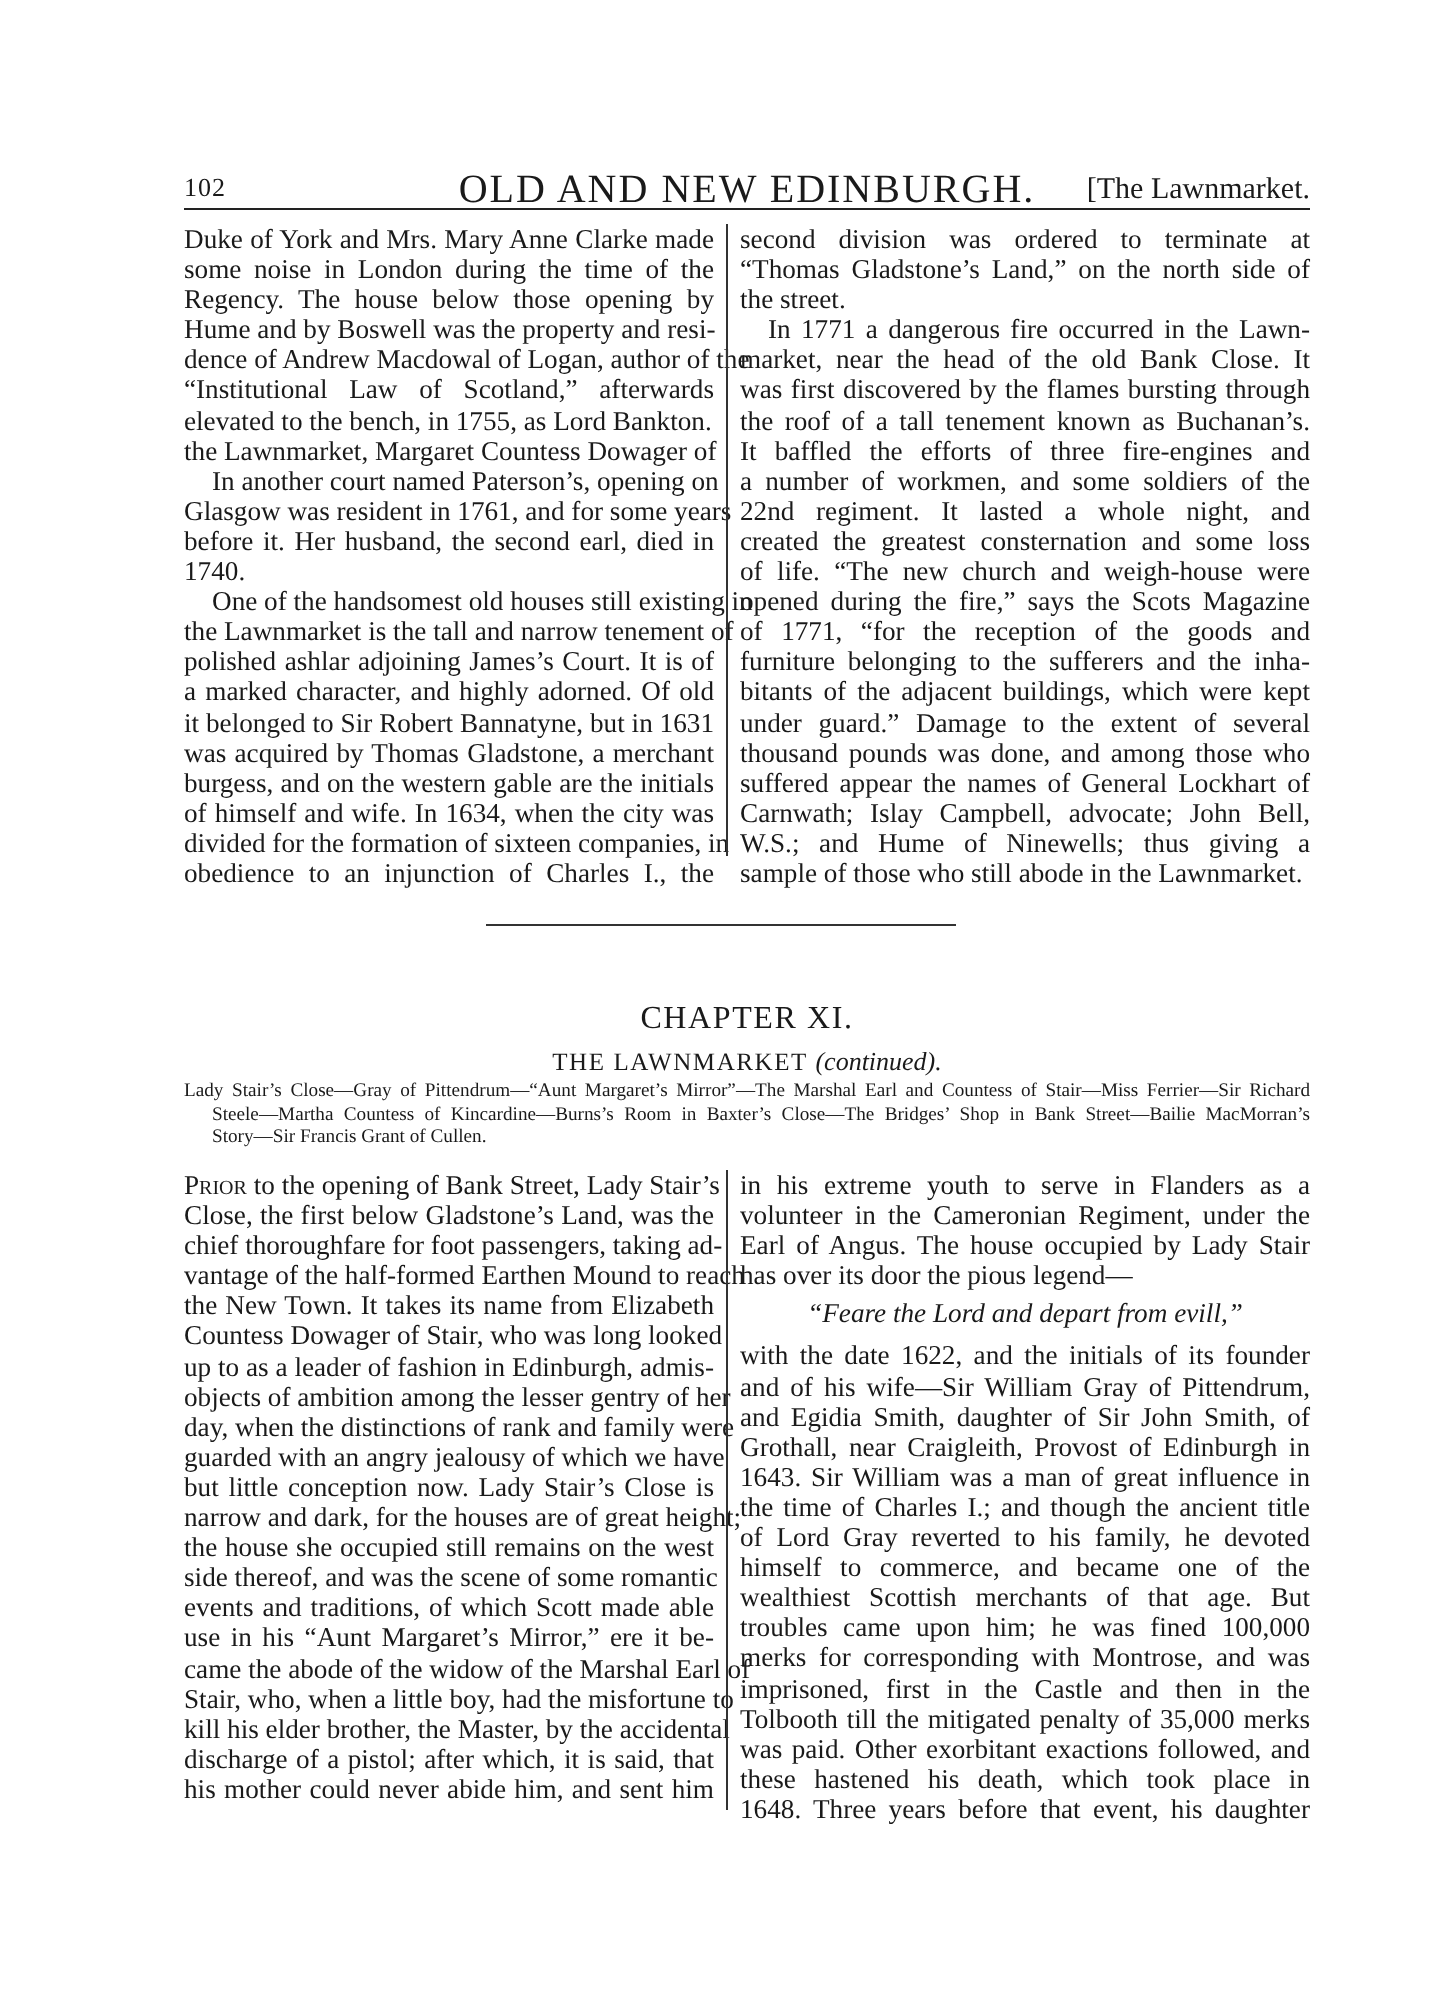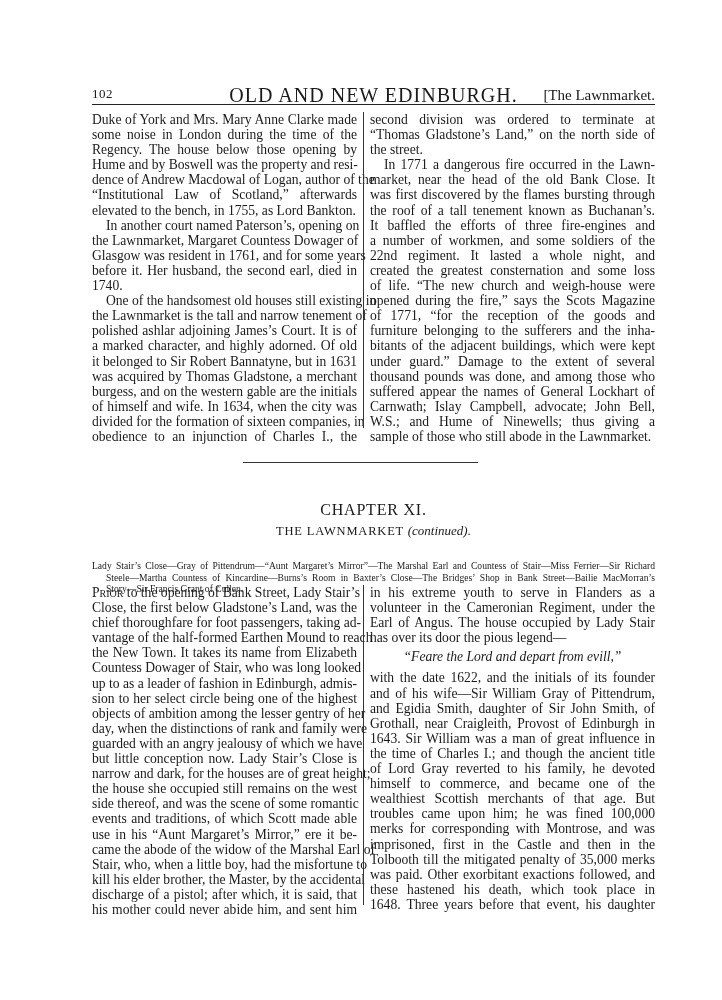--- a/index.html
+++ b/index.html
@@ -13,21 +13,21 @@
   .col { position:absolute; font-size:13.6px; line-height:15.1px; text-align:justify; }
   .col .line { display:block; text-align:justify; text-align-last:justify; white-space:nowrap; }
   .col .line.last { text-align-last:left; }
   .col-left-top { left:92px; top:112px; width:265px; }
   .col-right-top { left:370px; top:112px; width:285px; }
   .col-rule-top { position:absolute; left:363px; top:112px; width:0; height:316px; border-left:1.2px solid #333; }
   .section-rule { position:absolute; left:243px; top:462px; width:235px; border-top:1.3px solid #333; }
   .chapter-title { position:absolute; left:92px; width:563px; top:501px; text-align:center; font-size:16px; letter-spacing:0.8px; }
   .chapter-subtitle { position:absolute; left:92px; width:563px; top:523px; text-align:center; font-size:12.5px; letter-spacing:0.8px; }
   .chapter-subtitle i { font-size:13px; letter-spacing:0; }
-  .synopsis { position:absolute; left:92px; top:560px; width:563px; font-size:9.6px; line-height:11.5px; }
+  .synopsis { position:absolute; left:92px; top:540px; width:563px; font-size:9.6px; line-height:11.5px; }
   .synopsis .s1 { display:block; text-align:justify; text-align-last:justify; white-space:nowrap; }
   .synopsis .s2 { display:block; padding-left:14px; text-align:justify; text-align-last:justify; white-space:nowrap;font-family:Liberation Serif, serif; }
   .synopsis .s3 { display:block; padding-left:14px; white-space:nowrap; }
   .col-left-bottom { left:92px; top:585px; width:265px; }
   .col-right-bottom { left:370px; top:585px; width:285px; }
   .col-rule-bottom { position:absolute; left:363px; top:585px; width:0; height:320px; border-left:1.2px solid #333; }
   .smallcaps { font-variant:small-caps; }
   .legend-line { display:block; text-align:center; font-style:italic; margin:4px 0 6px 0; }
 </style>
 </head>
@@ -43,22 +43,22 @@
 </div>
 
 <div class="col col-left-top" id="upper-left">
     <span class="line">Duke of York and Mrs. Mary Anne Clarke made</span>
     <span class="line">some noise in London during the time of the</span>
     <span class="line">Regency.  The house below those opening by</span>
     <span class="line">Hume and by Boswell was the property and resi-</span>
     <span class="line">dence of Andrew Macdowal of Logan, author of the</span>
     <span class="line">“Institutional  Law  of  Scotland,”  afterwards</span>
     <span class="line last">elevated to the bench, in 1755, as Lord Bankton.</span>
+    <span class="line">the Lawnmarket, Margaret Countess Dowager of</span>
     <span class="line" style="padding-left: 14px;">In another court named Paterson’s, opening on</span>
-    <span class="line">the Lawnmarket, Margaret Countess Dowager of</span>
     <span class="line">Glasgow was resident in 1761, and for some years</span>
     <span class="line">before it.  Her husband, the second earl, died in</span>
     <span class="line last">1740.</span>
     <span class="line" style="padding-left: 14px;">One of the handsomest old houses still existing in</span>
     <span class="line">the Lawnmarket is the tall and narrow tenement of</span>
     <span class="line">polished ashlar adjoining James’s Court.  It is of</span>
     <span class="line">a marked character, and highly adorned.  Of old</span>
     <span class="line">it belonged to Sir Robert Bannatyne, but in 1631</span>
     <span class="line">was acquired by Thomas Gladstone, a merchant</span>
     <span class="line">burgess, and on the western gable are the initials</span>
@@ -106,21 +106,20 @@
 </div>
 
 <div class="col col-left-bottom" id="lower-left">
     <span class="line"><span class="smallcaps">Prior</span> to the opening of Bank Street, Lady Stair’s</span>
     <span class="line">Close, the first below Gladstone’s Land, was the</span>
     <span class="line">chief thoroughfare for foot passengers, taking ad-</span>
     <span class="line">vantage of the half-formed Earthen Mound to reach</span>
     <span class="line">the New Town.  It takes its name from Elizabeth</span>
     <span class="line">Countess Dowager of Stair, who was long looked</span>
     <span class="line">up to as a leader of fashion in Edinburgh, admis-</span>
-    <span class="line">sion to her select circle being one of the highest</span>
     <span class="line">objects of ambition among the lesser gentry of her</span>
     <span class="line">day, when the distinctions of rank and family were</span>
     <span class="line">guarded with an angry jealousy of which we have</span>
     <span class="line">but little conception now.  Lady Stair’s Close is</span>
     <span class="line">narrow and dark, for the houses are of great height;</span>
     <span class="line">the house she occupied still remains on the west</span>
     <span class="line">side thereof, and was the scene of some romantic</span>
     <span class="line">events and traditions, of which Scott made able</span>
     <span class="line">use in his “Aunt Margaret’s Mirror,” ere it be-</span>
     <span class="line">came the abode of the widow of the Marshal Earl of</span>

